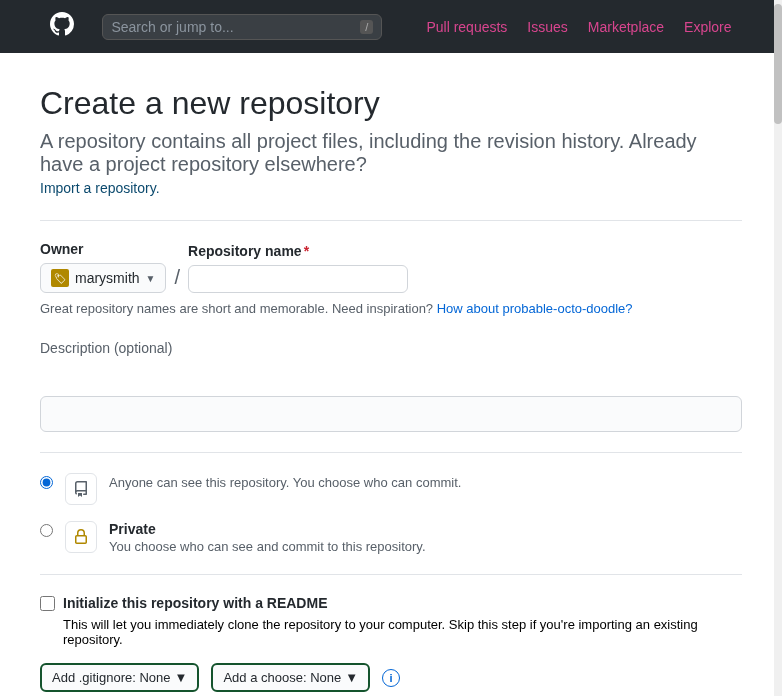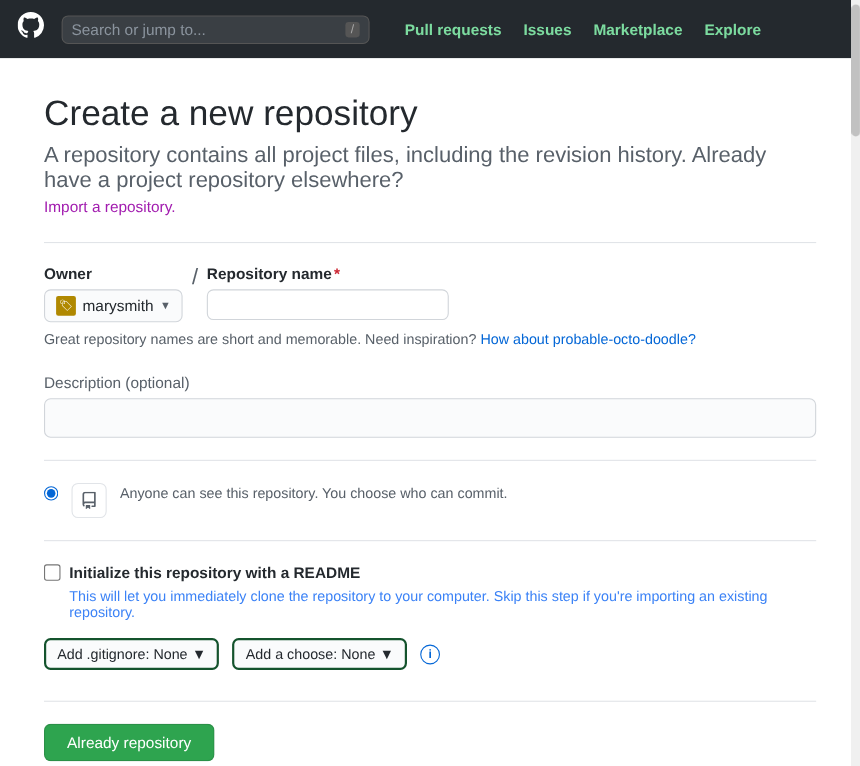--- a/index.html
+++ b/index.html
@@ -5,21 +5,22 @@
     * { box-sizing: border-box; margin: 0; padding: 0; }
     body { font-family: -apple-system, BlinkMacSystemFont, "Segoe UI", Helvetica, Arial, sans-serif; font-size: 14px; background: #f6f8fa; color: #24292e; width: 782px; min-height: 696px; }
 
     
     .navbar {
       background: #24292e;
       height: 53px;
       display: flex;
       align-items: center;
       padding: 0 16px;
-      gap: 16px;
+      gap: 28px;
+      justify-content: center;
     }
     .navbar-logo {
       color: #fff;
       font-size: 24px;
       cursor: pointer;
     }
     .navbar-search {
       display: flex;
       align-items: center;
       background: #3a3f44;
@@ -44,24 +45,24 @@
       border-radius: 3px;
       padding: 1px 5px;
       font-size: 11px;
     }
     .navbar-links {
       display: flex;
       gap: 20px;
       margin-left: 16px;
     }
     .navbar-links a {
-      color: #86efac;
+      color: #ec4899;
       text-decoration: none;
       font-size: 14px;
-      font-weight: 700;
+      font-weight: 400;
       opacity: 0.9;
     }
 
     
     .main {
       background: #fff;
       margin: 0;
       padding: 32px 40px;
       min-height: calc(696px - 53px);
     }
@@ -79,34 +80,34 @@
       margin-bottom: 4px;
     }
     .subtitle a, .import-link {
       color: #0366d6;
       text-decoration: none;
     }
 
     .import-link {
       display: block;
       margin-bottom: 24px;
-      color: #a21caf;
+      color: #0c4a6e;
       font-size: 14px;
     }
 
     .divider {
       border: none;
       border-top: 1px solid #e1e4e8;
       margin: 20px 0;
     }
 
     
     .form-row {
       display: flex;
-      align-items: flex-start;
+      align-items: flex-end;
       gap: 8px;
       margin-bottom: 8px;
     }
     .form-group {
       display: flex;
       flex-direction: column;
     }
     .form-group label {
       font-size: 14px;
       font-weight: 600;
@@ -241,21 +242,21 @@
       font-weight: 600;
       cursor: pointer;
     }
     .checkbox-label input[type="checkbox"] {
       width: 15px;
       height: 15px;
       cursor: pointer;
     }
     .init-desc {
       font-size: 13px;
-      color: #3b82f6;
+      color: #000000;
       margin: 6px 0 16px 23px;
     }
 
     
     .dropdowns-row {
       display: flex;
       align-items: center;
       gap: 12px;
       margin-bottom: 28px;
     }
@@ -368,21 +369,21 @@
       <input class="repo-name-input" type="text" style="">
     </div>
   </div>
 
   <p class="suggestion-text">
     <span>Great repository names are short and memorable. Need inspiration?</span>
     <a>How about probable-octo-doodle?</a>
   </p>
 
   
-  <div class="form-group" style="margin-bottom: 20px;">
+  <div class="form-group" style="margin-bottom: 20px; gap: 34px;">
     <div class="desc-label">
       <span>Description</span>
       <span>(optional)</span>
     </div>
     <input class="desc-input" type="text" style="">
   </div>
 
   <hr class="divider">
 
   
@@ -391,20 +392,32 @@
       <input type="radio" name="visibility" id="public" checked="" style="">
       <div class="radio-icon">
         <svg width="16" height="16" viewBox="0 0 16 16" fill="#586069">
           <path fill-rule="evenodd" d="M2 2.5A2.5 2.5 0 014.5 0h8.75a.75.75 0 01.75.75v12.5a.75.75 0 01-.75.75h-2.5a.75.75 0 110-1.5h1.75v-2h-8a1 1 0 00-.714 1.7.75.75 0 01-1.072 1.05A2.495 2.495 0 012 11.5v-9zm10.5-1V9h-8c-.356 0-.694.074-1 .208V2.5a1 1 0 011-1h8zM5 12.25v3.25a.25.25 0 00.4.2l1.45-1.087a.25.25 0 01.3 0L8.6 15.7a.25.25 0 00.4-.2v-3.25a.25.25 0 00-.25-.25h-3.5a.25.25 0 00-.25.25z"></path>
         </svg>
       </div>
       <div class="radio-text">
         <div class="radio-desc">Anyone can see this repository. You choose who can commit.</div>
       </div>
     </div>
+    <div class="radio-option">
+      <input type="radio" name="visibility" id="private" style="">
+      <div class="radio-icon">
+        <svg width="16" height="16" viewBox="0 0 16 16" fill="#b08800">
+          <path fill-rule="evenodd" d="M4 4v2h-.25A1.75 1.75 0 002 7.75v5.5c0 .966.784 1.75 1.75 1.75h8.5A1.75 1.75 0 0014 13.25v-5.5A1.75 1.75 0 0012.25 6H12V4a4 4 0 10-8 0zm6.5 2V4a2.5 2.5 0 00-5 0v2h5zM12 7.5h.25a.25.25 0 01.25.25v5.5a.25.25 0 01-.25.25h-8.5a.25.25 0 01-.25-.25v-5.5a.25.25 0 01.25-.25H12z"></path>
+        </svg>
+      </div>
+      <div class="radio-text">
+        <div class="radio-title">Private</div>
+        <div class="radio-desc">You choose who can see and commit to this repository.</div>
+      </div>
+    </div>
   </div>
 
   <hr class="divider">
 
   
   <div class="init-section">
     <label class="checkbox-label">
       <input type="checkbox" style="">
       <span>Initialize this repository with a README</span>
     </label>

